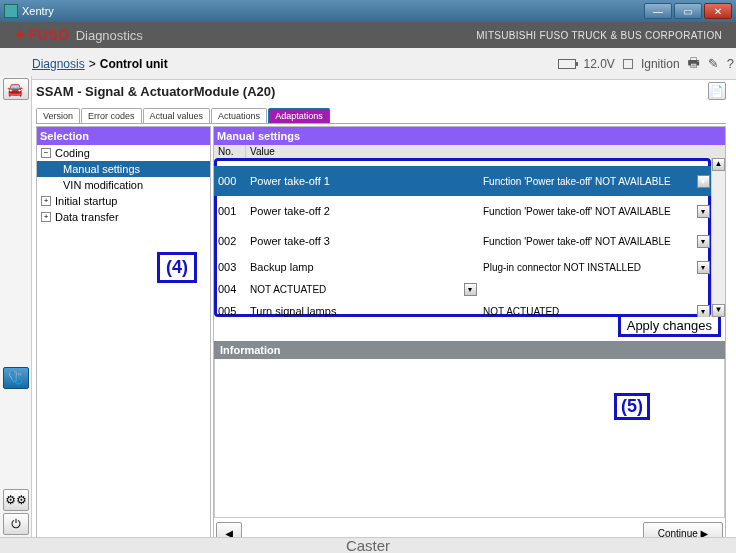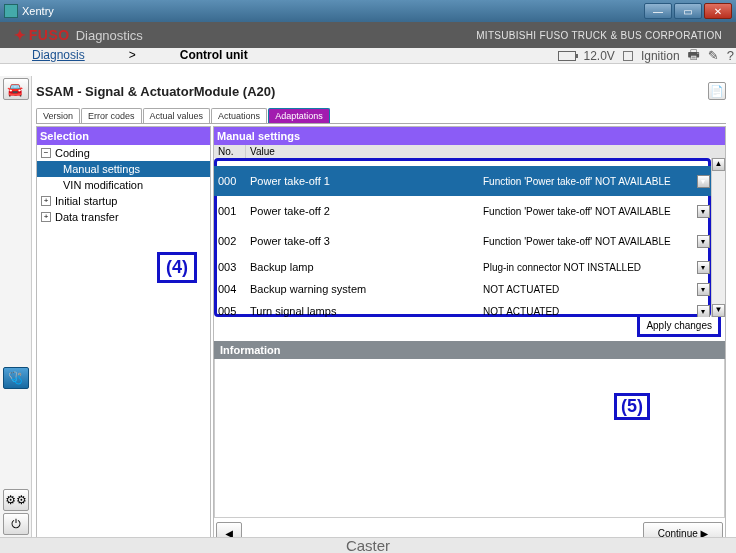--- a/index.html
+++ b/index.html
@@ -13,21 +13,21 @@
   .winbtn.close { background: linear-gradient(#e07060,#b93020); border-color:#802010;}
   
   
   .header { background: #5a5a5a; height: 26px; display:flex; align-items:center; color:#fff; padding: 0 14px; }
   .header .logo-mark { color:#c62828; font-size:14px; margin-right:3px; font-weight:bold;}
   .header .logo-brand { color:#c62828; font-weight:bold; font-size:14px; letter-spacing:0.5px;}
   .header .logo-sub { color:#d0d0d0; margin-left:6px; font-size:13px; }
   .header .corp { margin-left:auto; color:#e2e2e2; font-size:10px; letter-spacing:0.3px;}
   
   
-  .crumb { height:16px; background:#f0f0f0; border-bottom:1px solid #ccc; display:flex; padding: 0 2px 0 32px; font-size:12px;gap:40px;}
+  .crumb { height:32px; background:#f0f0f0; border-bottom:1px solid #ccc; display:flex; align-items:center; padding: 0 2px 0 32px; font-size:12px;}
   .crumb a { color:#1a5190; text-decoration:underline; }
   .crumb .sep{ margin: 0 4px;}
   .crumb .right { margin-left:auto; display:flex; align-items:center; gap:8px; color:#555;}
   .crumb .batt{ display:inline-block; width:18px; height:10px; border:1px solid #666; position:relative;}
   .crumb .batt:after{content:"";position:absolute;right:-3px;top:2px;width:2px;height:4px;background:#666;}
   .crumb .sq { width:10px; height:10px; border:1px solid #777; display:inline-block;}
   .crumb .ticon{ color:#555; font-size:13px;}
   
   
   .main { position:absolute; top:76px; bottom:0; left:0; right:0; display:flex;}
@@ -83,21 +83,21 @@
   
   .footer{ display:flex; align-items:center; padding:4px 2px 4px 2px; gap:4px;}
   .navbtn{ height:22px; border:1px solid #999; background:linear-gradient(#fff,#e0e0e0); border-radius:2px; display:flex; align-items:center; justify-content:center; font-size:10px;}
   .navbtn.sm{ width:26px;}
   .navbtn.cont{ width:80px; padding:0 6px;}
   
   .status{ position:absolute; bottom:0; left:0; right:0; height:16px; background:#e8e8e8; border-top:1px solid #ccc; font-size:15px; text-align:center; line-height:16px; color:#666;}
   
   .relwrap{position:relative;}
   .annot5{ position:absolute; right:74px; top:34px; font-size:18px; font-weight:bold; color:#1212c8; border:3px solid #1212c8; padding:0 4px;}
-  .applybox{position:absolute; right:4px; top:0; height:20px; border:3px solid #1212c8; border-top:none; padding:2px 6px; font-size:10px; display:flex; align-items:center;}
+  .applybox{position:absolute; right:4px; top:0; height:20px; border:3px solid #1212c8; border-top:none; padding:2px 6px; font-size:13px; display:flex; align-items:center;}
   
   
   .leftrail{ justify-content:flex-start;}
   .rail-car{ width:26px;height:22px; background:linear-gradient(#fff,#ddd); border:1px solid #999; border-radius:2px; margin-top:2px; display:flex;align-items:center;justify-content:center; font-size:13px;}
   .rail-mid{ width:26px;height:22px; background:linear-gradient(#4fa0d6,#186aa2); border:1px solid #0d4d7a; border-radius:2px; position:absolute; top:291px; left:3px; color:#fff; font-size:12px; display:flex; align-items:center; justify-content:center;}
   .rail-bot1{ width:26px;height:22px; background:linear-gradient(#fff,#ddd); border:1px solid #999; border-radius:2px; position:absolute; bottom:42px; left:3px; font-size:12px; display:flex; align-items:center; justify-content:center;}
   .rail-bot2{ width:26px;height:22px; background:linear-gradient(#fff,#ddd); border:1px solid #999; border-radius:2px; position:absolute; bottom:18px; left:3px; font-size:12px; display:flex; align-items:center; justify-content:center;}
 </style>
 </head>
 <body>
@@ -207,21 +207,20 @@
                 <div class="row">
                   <div class="c-no">003</div>
                   <div class="c-name">Backup lamp</div>
                   <div class="c-val">Plug-in connector NOT INSTALLED</div>
                   <div class="c-dd">
                     <div class="dd">▾</div>
                   </div>
                 </div>
                 <div class="row">
                   <div class="c-no">004</div>
-                  <div class="c-name">Backup warning system</div>
                   <div class="c-val">NOT ACTUATED</div>
                   <div class="c-dd">
                     <div class="dd">▾</div>
                   </div>
                 </div>
                 <div class="row">
                   <div class="c-no">005</div>
                   <div class="c-name">Turn signal lamps</div>
                   <div class="c-val">NOT ACTUATED</div>
                   <div class="c-dd">

